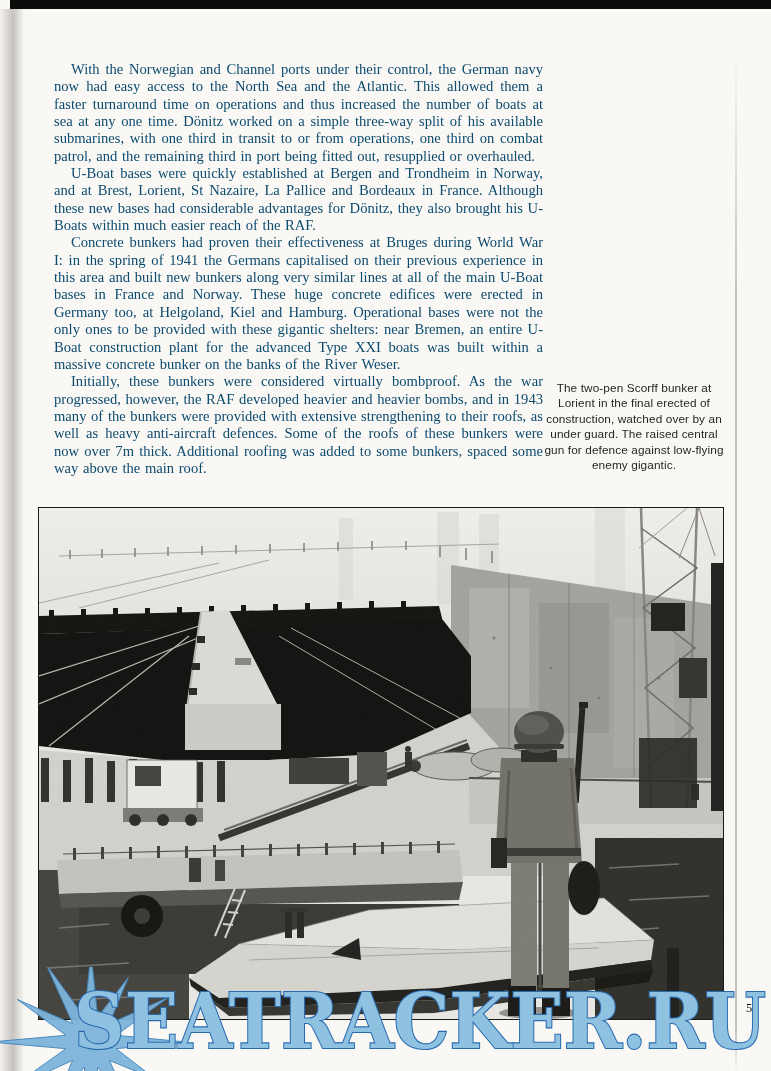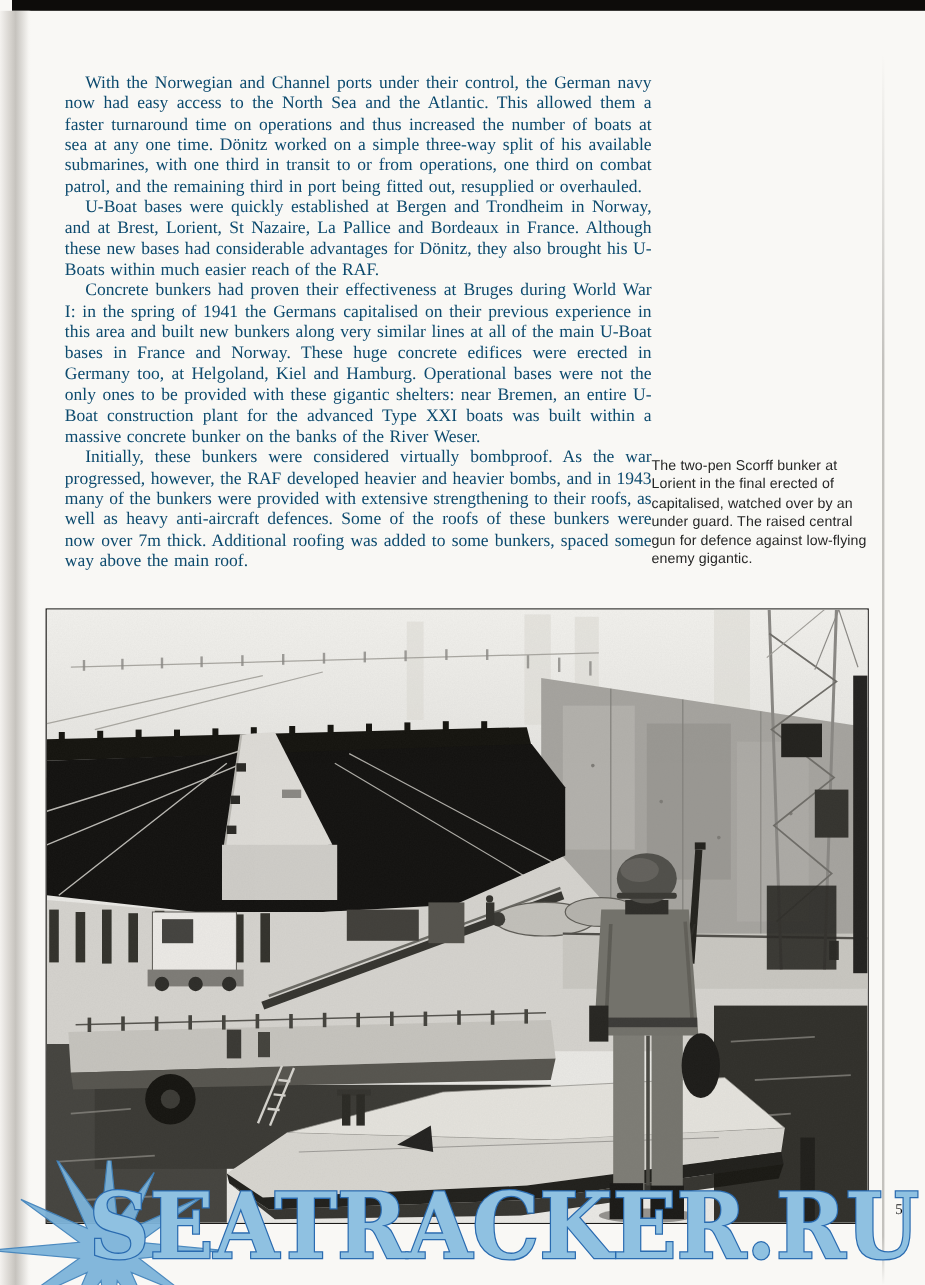--- a/index.html
+++ b/index.html
@@ -24,20 +24,21 @@
     position:absolute;left:42px;top:61px;width:489px;
     font-size:14.6px;line-height:17.35px;color:#0c4a6e;
     text-align:justify;word-spacing:1px;margin-left:12px;
   }
   .article-text p{margin:0;text-indent:17px;}
   .photo-caption{
     position:absolute;left:543px;top:381px;width:182px;
     font-family:"Liberation Sans", sans-serif;
     font-size:11.8px;line-height:15.4px;color:#262626;
     letter-spacing:.1px;
+    text-align:center;
   }
   .photo-frame{
     position:absolute;left:38px;top:507px;width:684px;height:511px;
     margin:0;border:1px solid #1c1b19;background:#eae9e5;
   }
   .photo-frame svg{display:block;}
   .page-number{
     position:absolute;left:746px;top:1001px;
     font-size:12.5px;color:#161616;
   }
@@ -55,21 +56,21 @@
 <main class="article-text">
   <p>With the Norwegian and Channel ports under their control, the German navy now had easy access to the North Sea and the Atlantic. This allowed them a faster turnaround time on operations and thus increased the number of boats at sea at any one time. Dönitz worked on a simple three-way split of his available submarines, with one third in transit to or from operations, one third on combat patrol, and the remaining third in port being fitted out, resupplied or overhauled.</p>
   <p>U-Boat bases were quickly established at Bergen and Trondheim in Norway, and at Brest, Lorient, St Nazaire, La Pallice and Bordeaux in France. Although these new bases had considerable advantages for Dönitz, they also brought his U-Boats within much easier reach of the RAF.</p>
   <p>Concrete bunkers had proven their effectiveness at Bruges during World War I: in the spring of 1941 the Germans capitalised on their previous experience in this area and built new bunkers along very similar lines at all of the main U-Boat bases in France and Norway. These huge concrete edifices were erected in Germany too, at Helgoland, Kiel and Hamburg. Operational bases were not the only ones to be provided with these gigantic shelters: near Bremen, an entire U-Boat construction plant for the advanced Type XXI boats was built within a massive concrete bunker on the banks of the River Weser.</p>
   <p>Initially, these bunkers were considered virtually bombproof. As the war progressed, however, the RAF developed heavier and heavier bombs, and in 1943 many of the bunkers were provided with extensive strengthening to their roofs, as well as heavy anti-aircraft defences. Some of the roofs of these bunkers were now over 7m thick. Additional roofing was added to some bunkers, spaced some way above the main roof.</p>
 </main>
 
 <aside class="photo-caption">
   <div>The two-pen Scorff bunker at</div>
   <div>Lorient in the final erected of</div>
-  <div>capitalised, watched over by an</div>
+  <div>construction, watched over by an</div>
   <div>under guard. The raised central</div>
   <div>gun for defence against low-flying</div>
   <div>enemy gigantic.</div>
 </aside>
 
 <figure class="photo-frame">
   <svg width="684" height="511" viewBox="0 0 684 511">
     <defs>
       <linearGradient id="skyg" x1="0" y1="0" x2="0" y2="1">
         <stop offset="0" stop-color="#f2f1ed"></stop>

